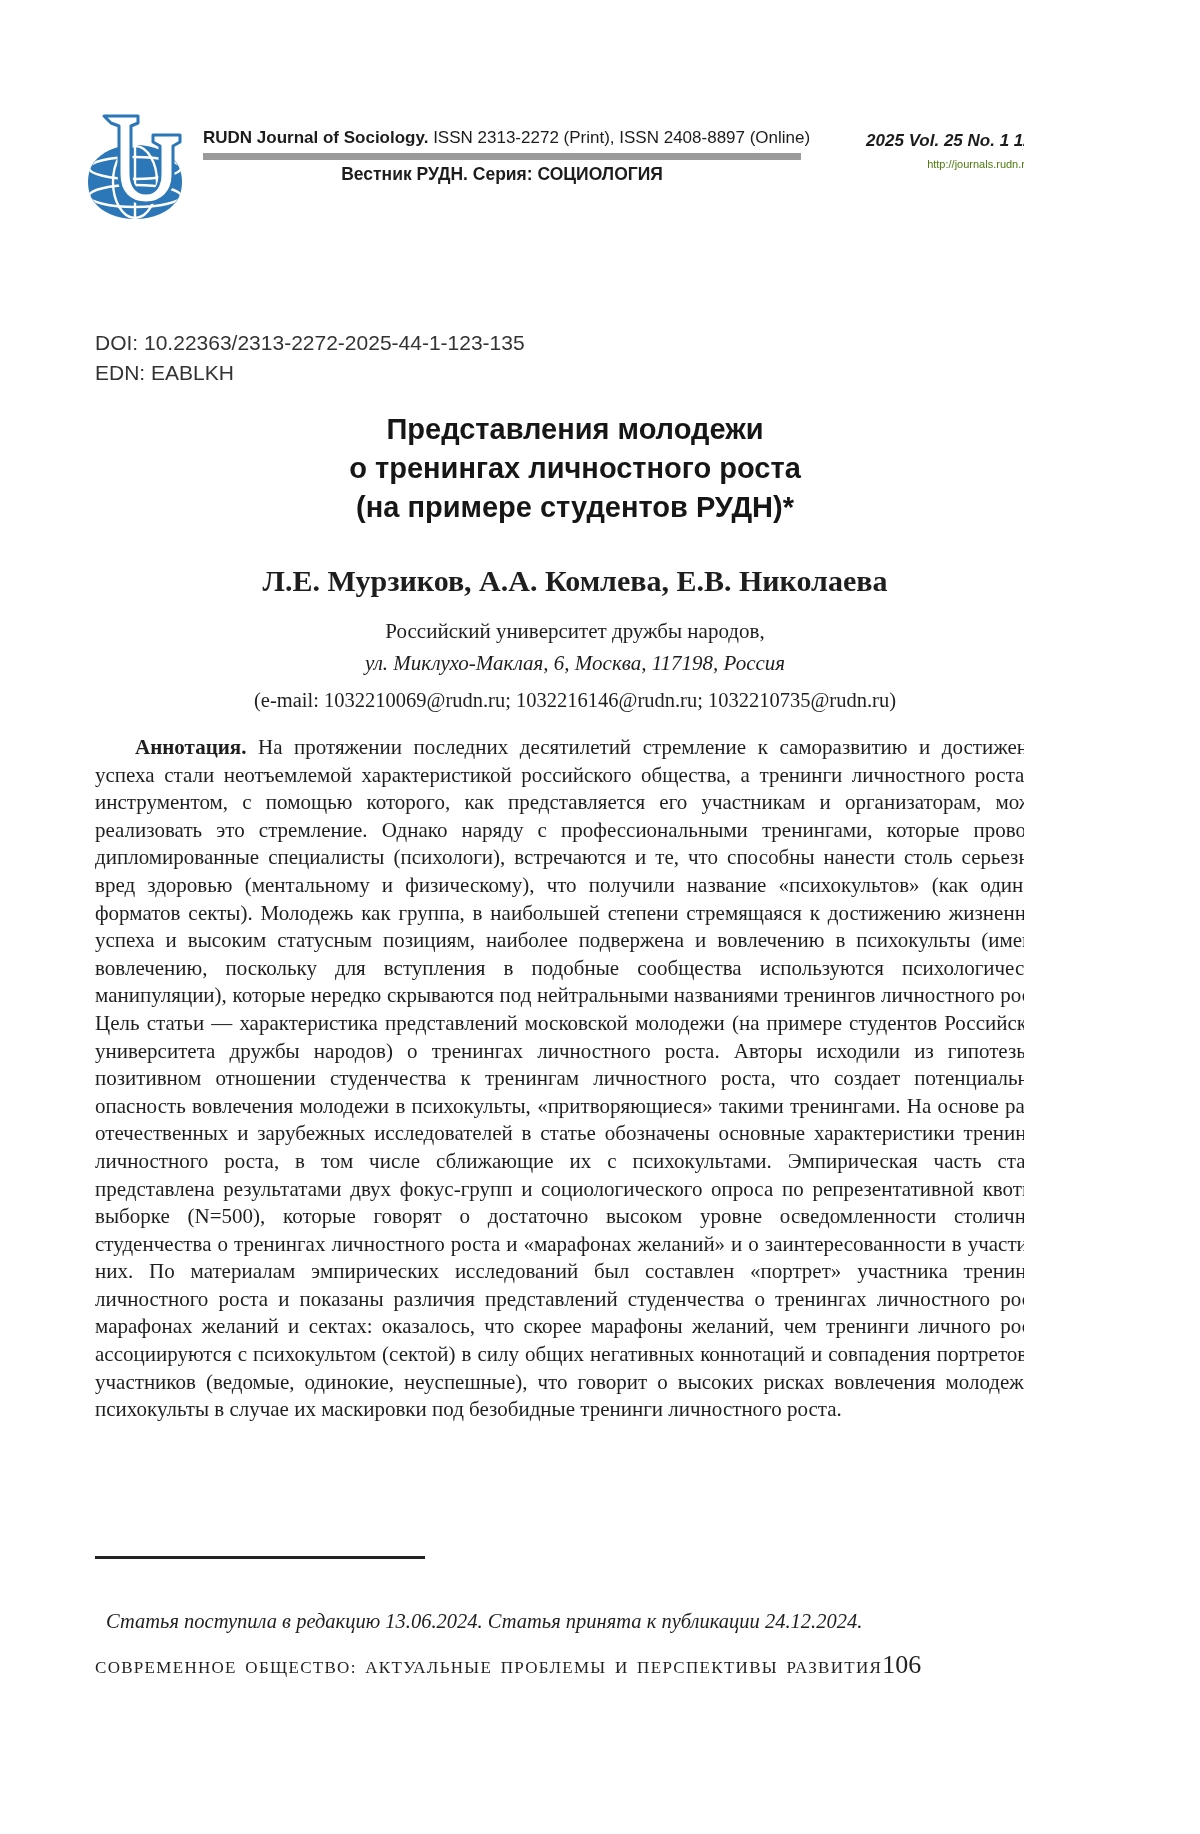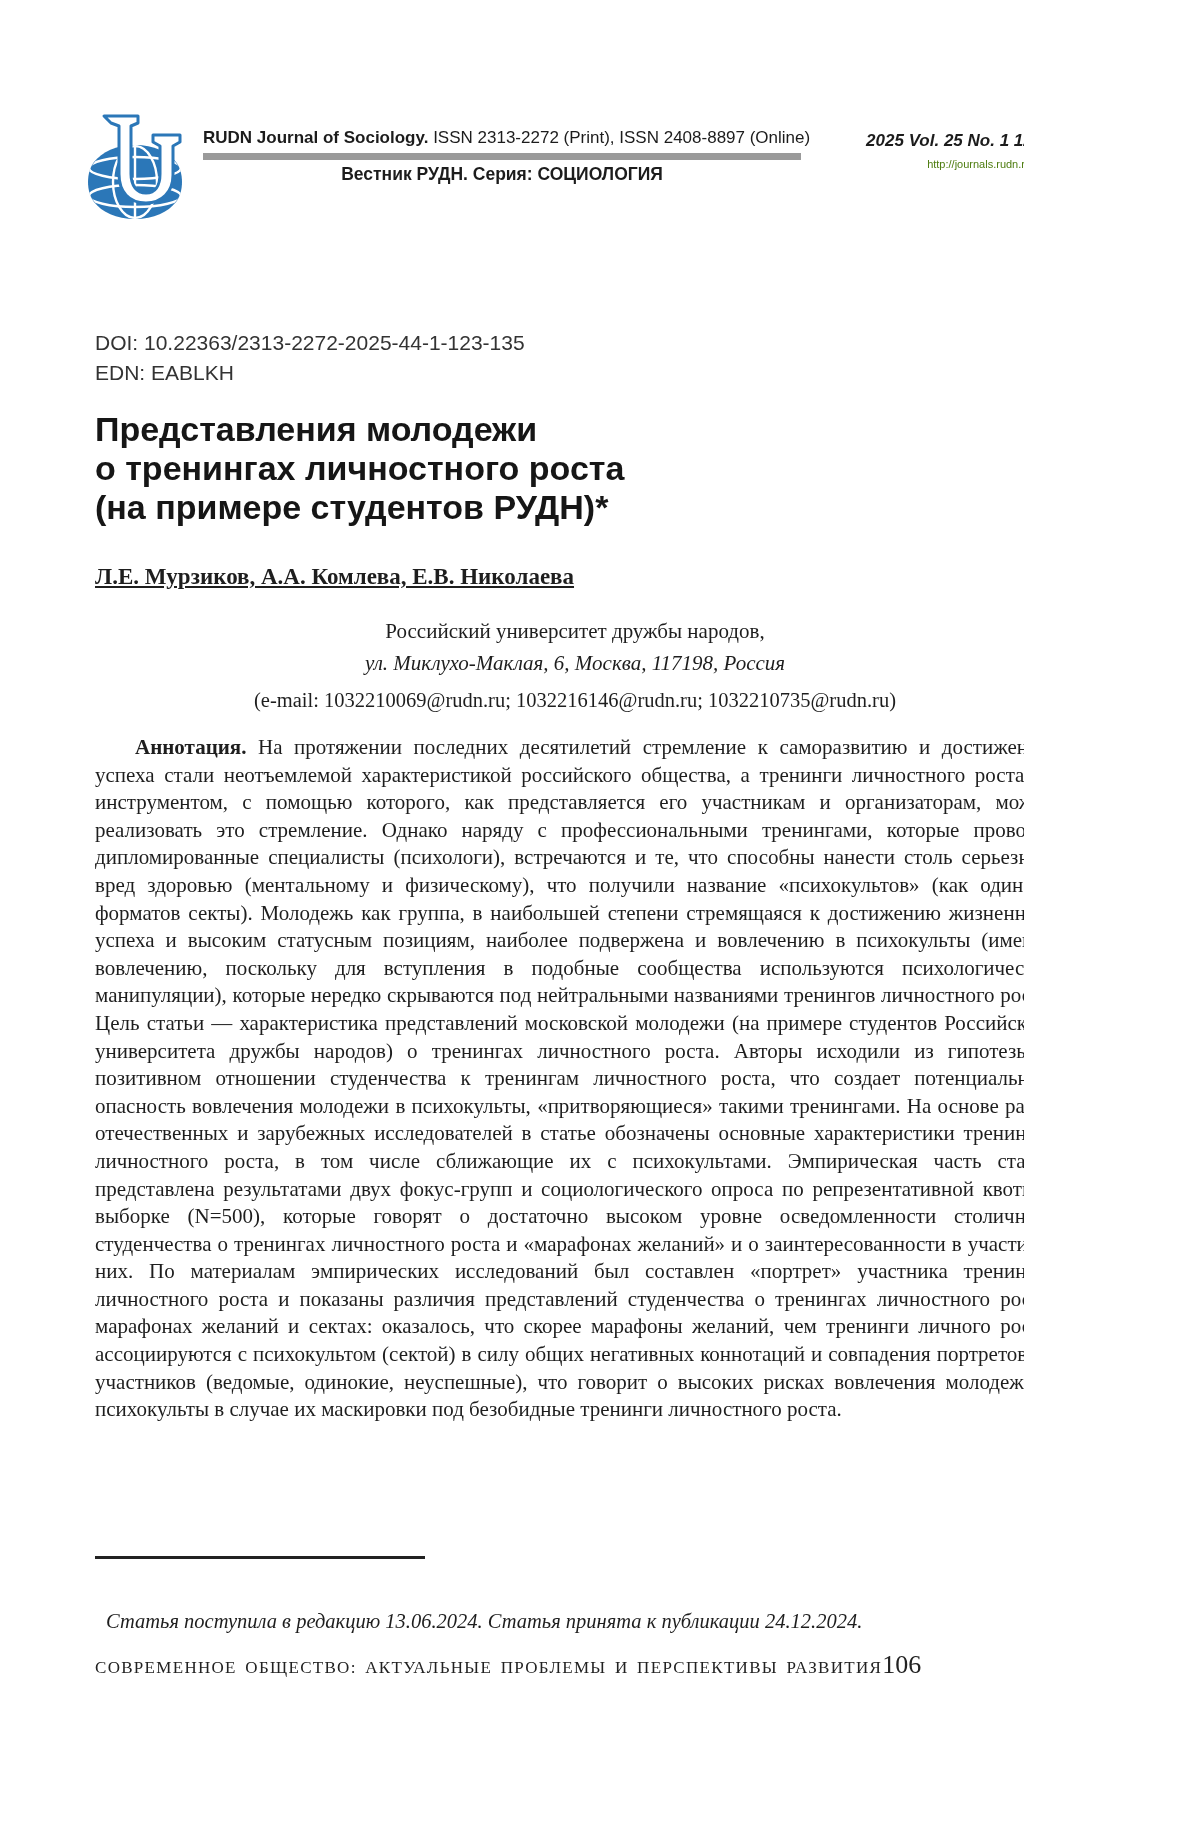--- a/index.html
+++ b/index.html
@@ -17,22 +17,22 @@
   .header-right { position:absolute; left:788px; top:131px; width:292px; text-align:right; font-family:"Liberation Sans", sans-serif; }
   .vol-line { font-size:17px; font-weight:bold; color:#1c1c1c; white-space:nowrap;font-style:italic; }
   .url-line { font-size:11px; color:#4d7c0f; margin-top:7px; white-space:nowrap; }
 
   
   .doi-block { position:absolute; left:95px; top:328px; font-family:"Liberation Sans", sans-serif; font-size:21px; line-height:30px; color:#333; }
 
   
   .content { position:absolute; left:95px; width:960px; }
 
-  .title { top:410px; text-align:left; font-family:"Liberation Sans", sans-serif; font-weight:bold; font-size:34px; line-height:39px; color:#161616; }
-  .authors { top:564px; text-align:left; font-weight:bold; font-size:23px;text-decoration:underline; }
+  .title { top:410px; text-align:center; font-family:"Liberation Sans", sans-serif; font-weight:bold; font-size:29px; line-height:39px; color:#161616; }
+  .authors { top:564px; text-align:center; font-weight:bold; font-size:30px; }
   .affiliation { top:619px; text-align:center; font-size:21px; }
   .address { top:651px; text-align:center; font-size:21px; font-style:italic; }
   .emails { top:689px; text-align:center; font-size:20.5px; }
 
   .abstract { top:734px; font-size:21px; line-height:27.6px; text-align:justify; }
   .abstract p { text-indent:40px; }
   .abstract .label { font-weight:bold; }
 
   
   .footnote-rule { position:absolute; left:95px; top:1556px; width:330px; height:3px; background:#222; }

